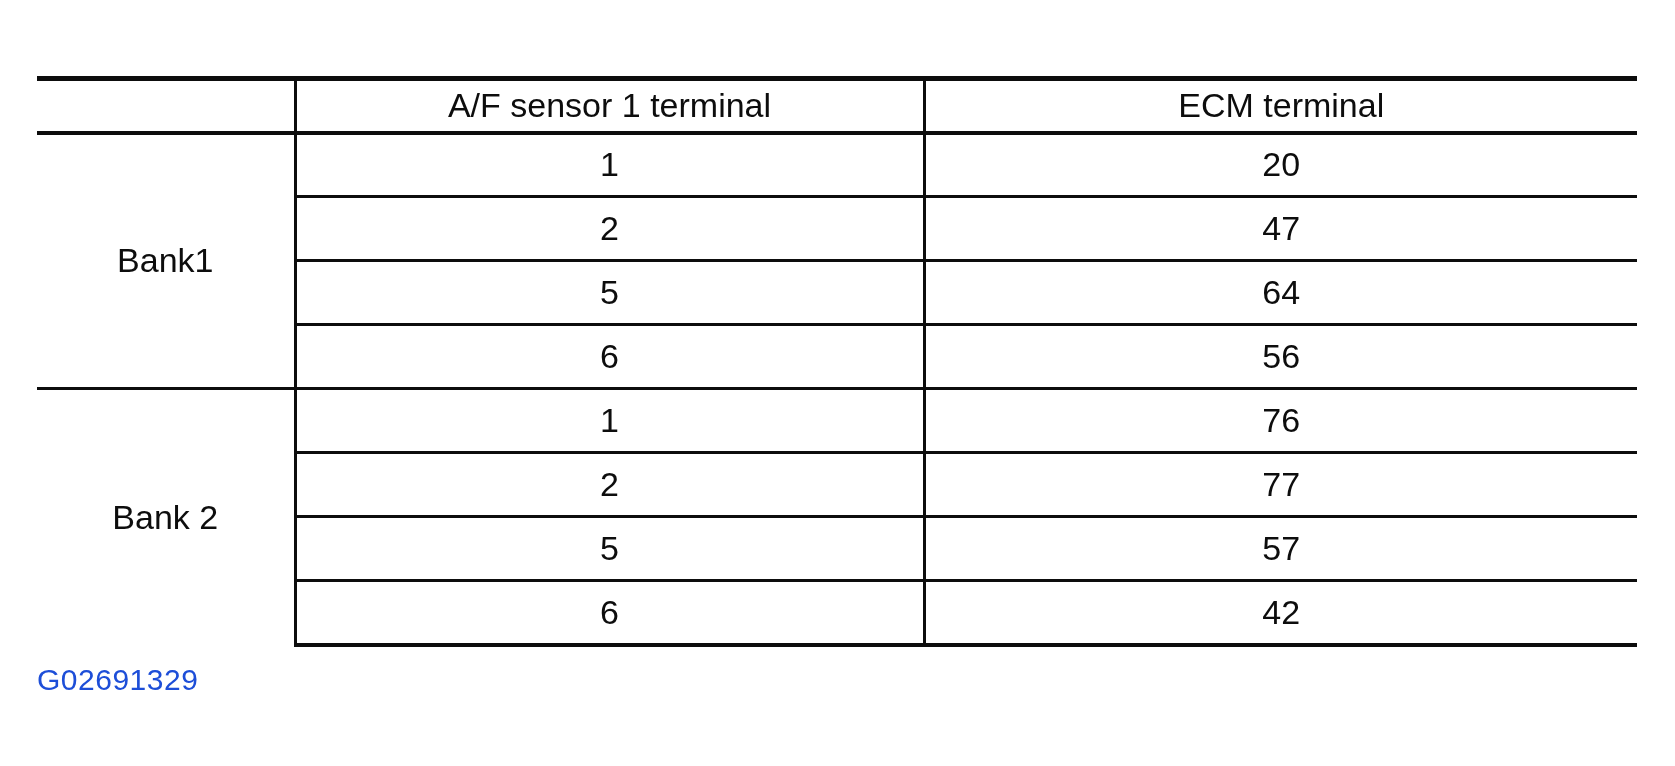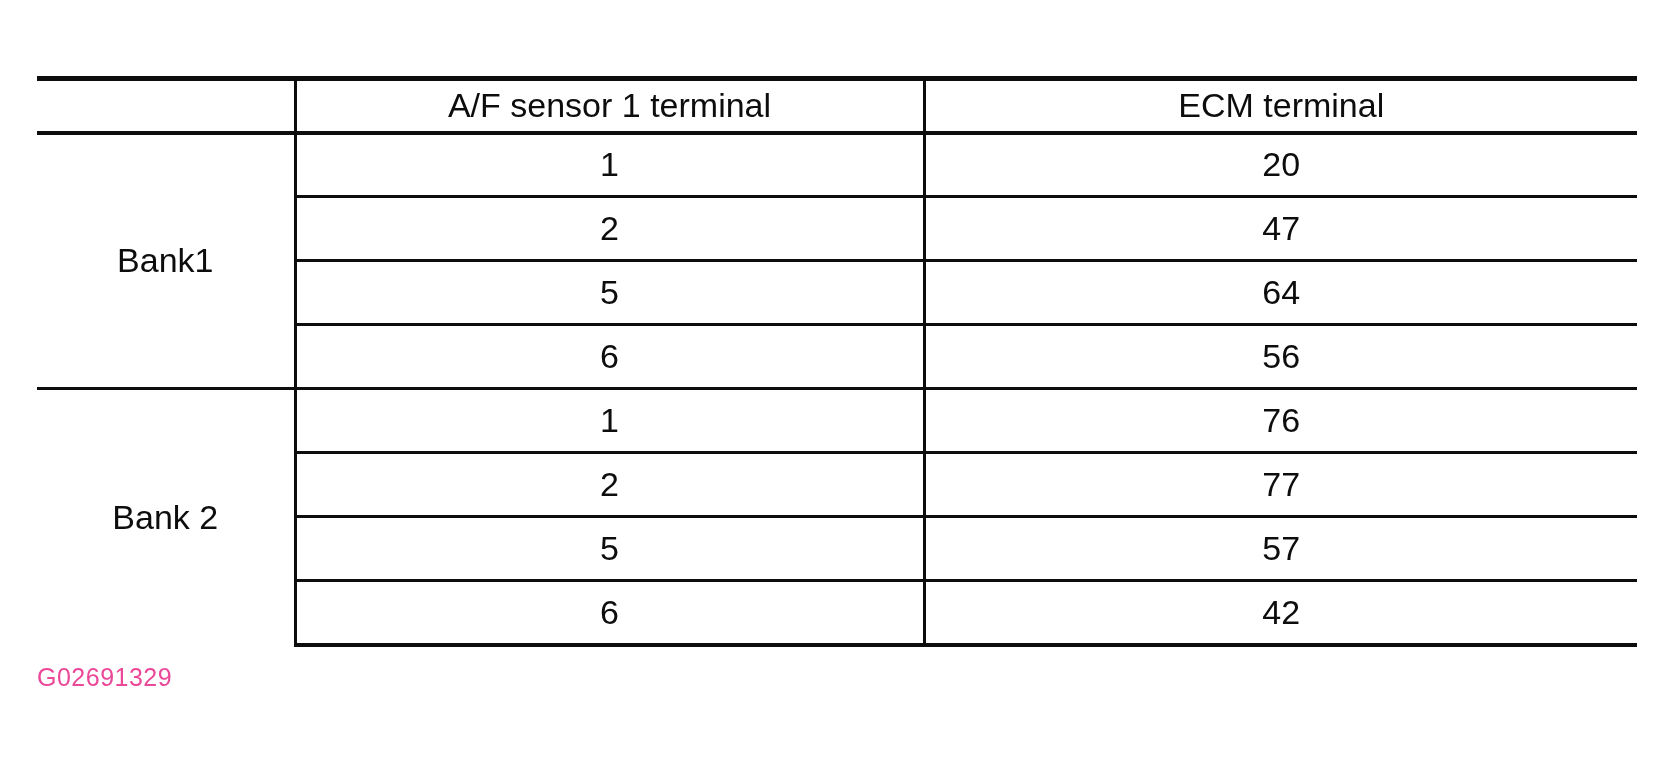--- a/index.html
+++ b/index.html
@@ -54,23 +54,23 @@
   .pin-table tr.last-row td {
     border-bottom: 4px solid #0d0d0d;
   }
   .bank-cell {
     font-size: 34px;
   }
   .caption {
     position: absolute;
     left: 37px;
     top: 663px;
-    font-size: 25px;
+    font-size: 30px;
     letter-spacing: 0.5px;
-    color: #ec4899;
+    color: #1d4ed8;
   }
 </style>
 </head>
 <body>
 
 <table class="pin-table">
   <colgroup>
     <col style="width:258px">
     <col style="width:629px">
     <col style="width:713px">

